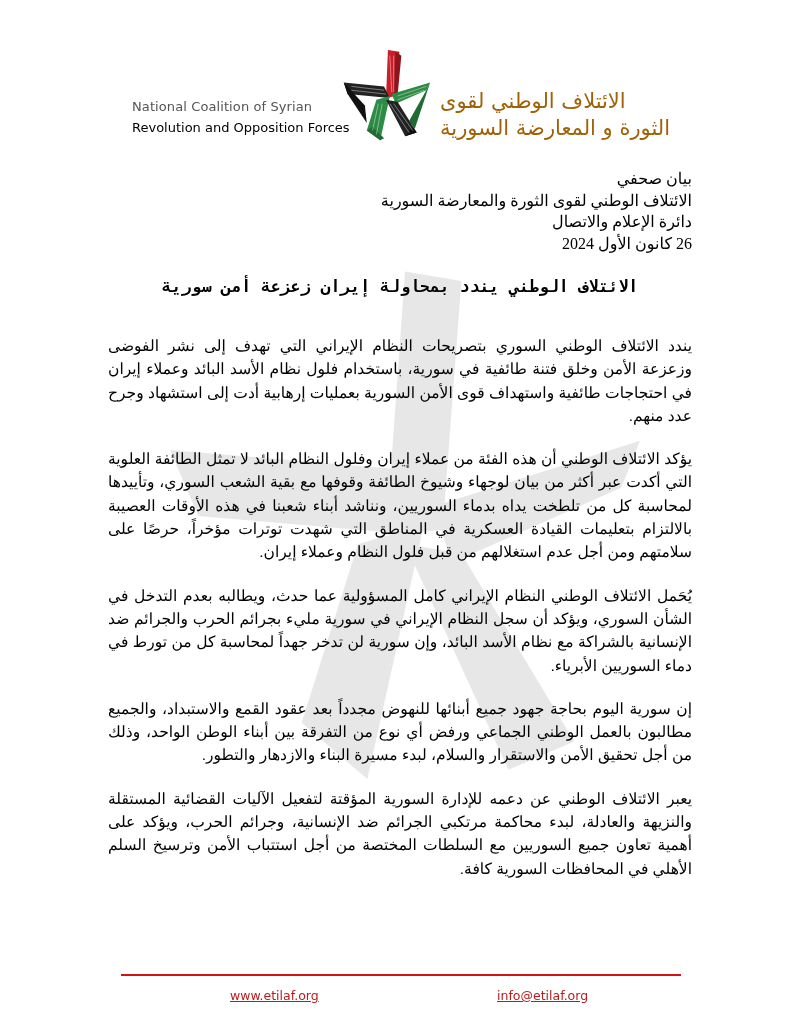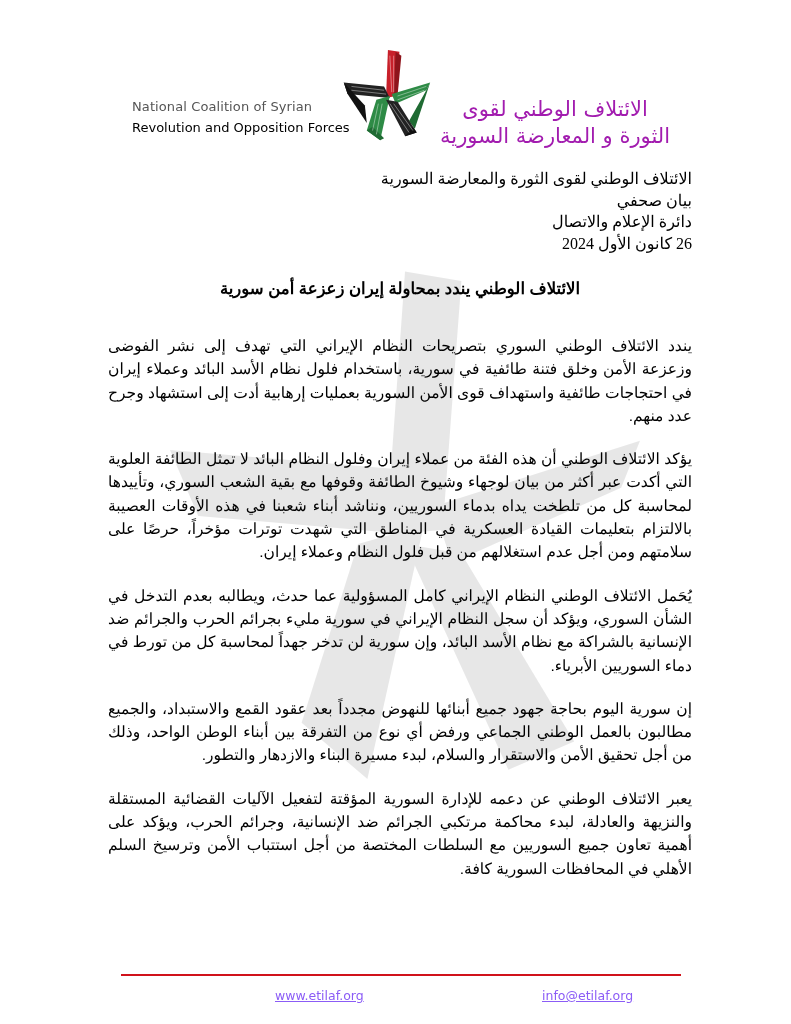--- a/index.html
+++ b/index.html
@@ -1,33 +1,33 @@
 <!DOCTYPE html>
 <html><head>
 <meta charset="utf-8">
 <style>
   html, body { margin: 0; padding: 0; background: #ffffff; }
   body { width: 791px; height: 1024px; position: relative; overflow: hidden; font-family: "Liberation Sans", sans-serif; color: #000; }
   .header { position: absolute; top: 40px; left: 120px; width: 560px; height: 110px; }
   .en-name { position: absolute; left: 12px; top: 56px; color: #555; font-family: "DejaVu Sans", sans-serif; }
   .en-name .l1 { font-size: 13px; line-height: 22px; letter-spacing: 0.1px; }
   .en-name .l2 { font-size: 13px; line-height: 20px; color: #000000; }
-  .ar-name { position: absolute; right: 10px; top: 56px; direction: rtl; text-align: center; color: #a21caf; font-family: "DejaVu Sans", sans-serif; }
+  .ar-name { position: absolute; right: 10px; top: 48px; direction: rtl; text-align: left; color: #a16207; font-family: "DejaVu Sans", sans-serif; }
   .ar-name .l1 { font-size: 21px; line-height: 27px; }
   .ar-name .l2 { font-size: 21px; line-height: 27px; }
   .logo { position: absolute; left: 218px; top: 8px; width: 96px; height: 96px; }
   .watermark { position: absolute; left: 170px; top: 270px; width: 470px; height: 520px; opacity: 0.09; z-index: 0; }
   .content { position: absolute; left: 108px; top: 168px; width: 584px; direction: rtl; text-align: justify; z-index: 1; font-family: "Liberation Sans", sans-serif; }
   .meta { direction: rtl; text-align: right; font-family: "Liberation Serif", serif; font-size: 16px; line-height: 21.5px; }
-  .title { text-align: center; font-weight: bold; font-size: 16.5px; margin-top: 22px; line-height: 24px; }
+  .title { text-align: center; font-weight: bold; font-size: 16.5px; margin-top: 22px; line-height: 24px; font-family: Liberation Mono, monospace; }
   .para { font-size: 15.5px; line-height: 23.3px; margin-top: 20px; text-align: justify; text-align-last: right; }
   .para.first { margin-top: 34px; }
   .footer-line { position: absolute; left: 121px; top: 974px; width: 560px; height: 2px; background: #d0121b; }
   .footer-links { position: absolute; top: 988px; left: 0; width: 791px; font-family: "DejaVu Sans", sans-serif; font-size: 12.5px; }
-  .footer-links a { color: #8b5cf6; text-decoration: underline; position: absolute; margin-left: 45px; }
+  .footer-links a { color: #b91c1c; text-decoration: underline; position: absolute; }
   .link-web { left: 230px; }
   .link-mail { left: 497px; }
 </style>
 </head>
 <body>
 
 <div class="header">
   <div class="en-name">
     <div class="l1">National Coalition of Syrian</div>
     <div class="l2">Revolution and Opposition Forces</div>
@@ -68,22 +68,22 @@
 <svg class="watermark" viewBox="0 0 100 110">
   <polygon points="50,0 62,2 58,55 46,56" fill="#000"></polygon>
   <polygon points="0,38 48,42 52,56 6,52" fill="#000"></polygon>
   <polygon points="56,50 100,36 96,46 60,62" fill="#000"></polygon>
   <polygon points="40,58 54,54 42,108 28,96" fill="#000"></polygon>
   <polygon points="50,58 62,60 86,100 72,106" fill="#000"></polygon>
 </svg>
 
 <div class="content">
   <div class="meta">
+    <div>بيان صحفي</div>
     <div>الائتلاف الوطني لقوى الثورة والمعارضة السورية</div>
-    <div>بيان صحفي</div>
     <div>دائرة الإعلام والاتصال</div>
     <div>26 كانون الأول 2024</div>
   </div>
 
   <div class="title">الائتلاف الوطني يندد بمحاولة إيران زعزعة أمن سورية</div>
 
   <p class="para first">يندد الائتلاف الوطني السوري بتصريحات النظام الإيراني التي تهدف إلى نشر الفوضى وزعزعة الأمن وخلق فتنة طائفية في سورية، باستخدام فلول نظام الأسد البائد وعملاء إيران في احتجاجات طائفية واستهداف قوى الأمن السورية بعمليات إرهابية أدت إلى استشهاد وجرح عدد منهم.</p>
   <p class="para">يؤكد الائتلاف الوطني أن هذه الفئة من عملاء إيران وفلول النظام البائد لا تمثل الطائفة العلوية التي أكدت عبر أكثر من بيان لوجهاء وشيوخ الطائفة وقوفها مع بقية الشعب السوري، وتأييدها لمحاسبة كل من تلطخت يداه بدماء السوريين، ونناشد أبناء شعبنا في هذه الأوقات العصيبة بالالتزام بتعليمات القيادة العسكرية في المناطق التي شهدت توترات مؤخراً، حرصًا على سلامتهم ومن أجل عدم استغلالهم من قبل فلول النظام وعملاء إيران.</p>
   <p class="para">يُحَمل الائتلاف الوطني النظام الإيراني كامل المسؤولية عما حدث، ويطالبه بعدم التدخل في الشأن السوري، ويؤكد أن سجل النظام الإيراني في سورية مليء بجرائم الحرب والجرائم ضد الإنسانية بالشراكة مع نظام الأسد البائد، وإن سورية لن تدخر جهداً لمحاسبة كل من تورط في دماء السوريين الأبرياء.</p>
   <p class="para">إن سورية اليوم بحاجة جهود جميع أبنائها للنهوض مجدداً بعد عقود القمع والاستبداد، والجميع مطالبون بالعمل الوطني الجماعي ورفض أي نوع من التفرقة بين أبناء الوطن الواحد، وذلك من أجل تحقيق الأمن والاستقرار والسلام، لبدء مسيرة البناء والازدهار والتطور.</p>

